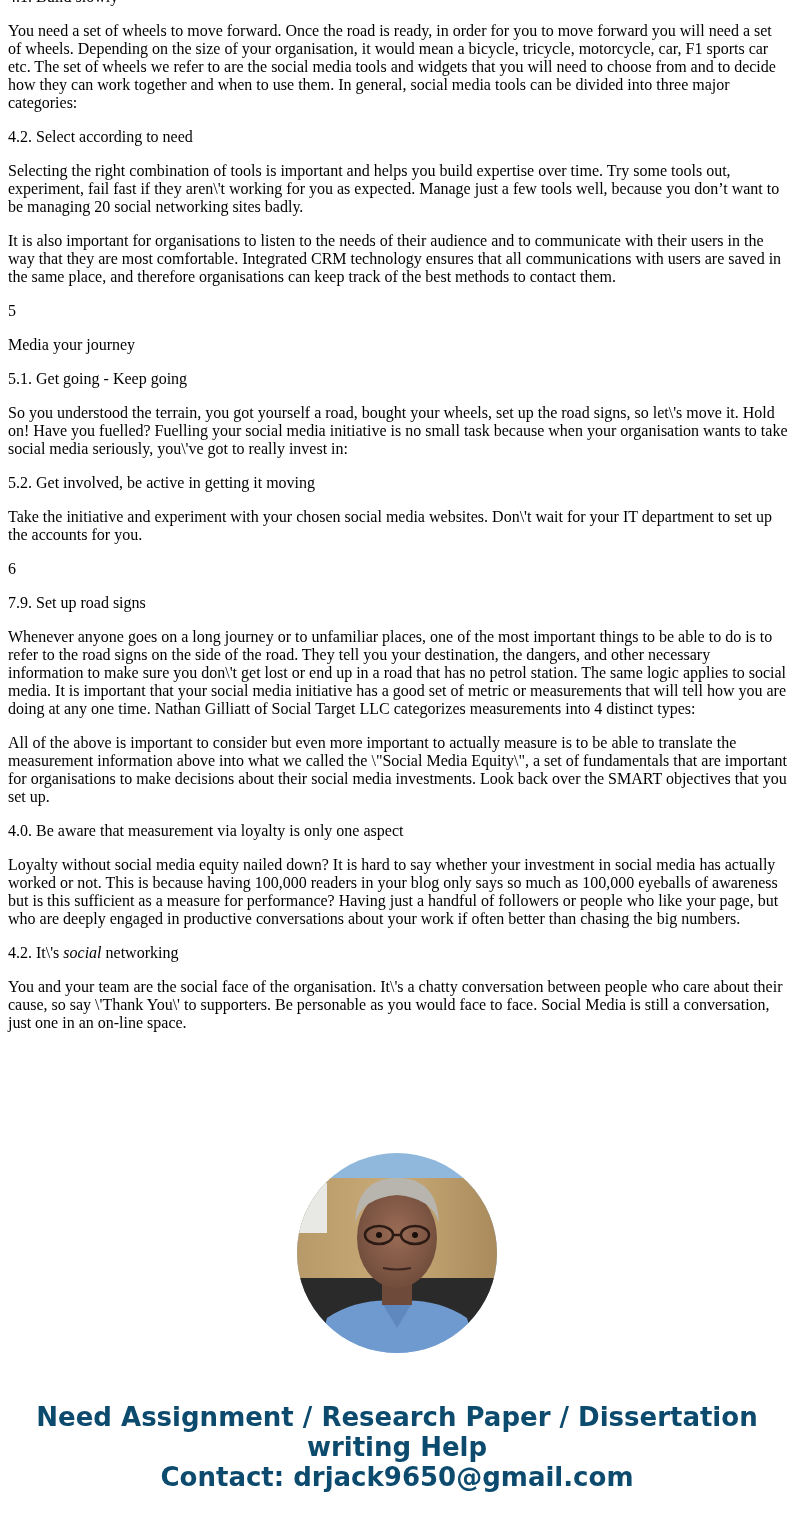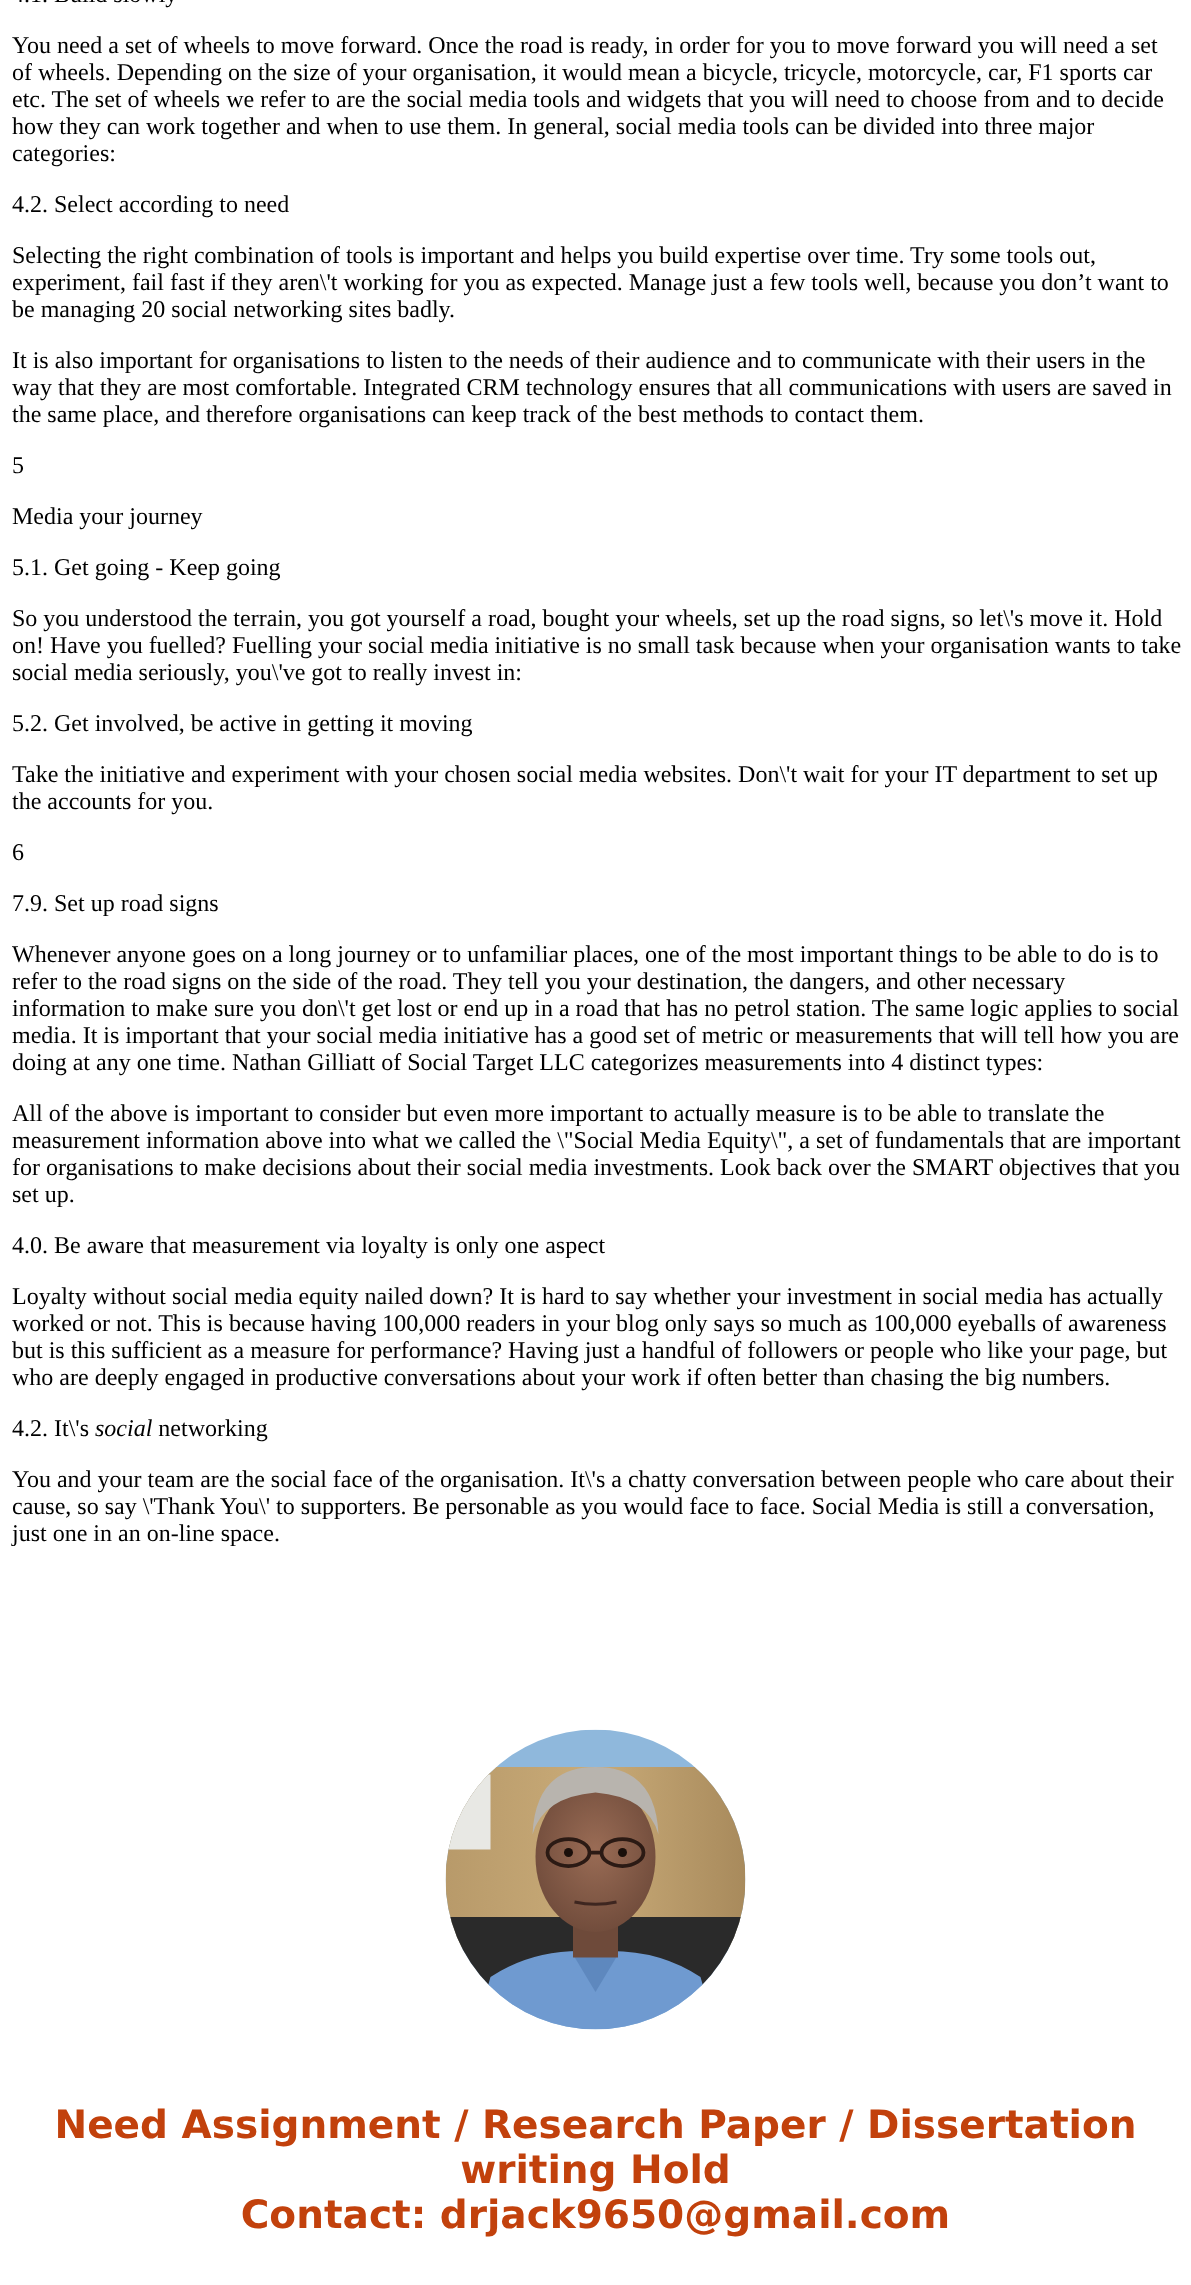--- a/index.html
+++ b/index.html
@@ -35,21 +35,21 @@
     .promo {
       position: absolute;
       left: 0;
       top: 1402px;
       width: 794px;
       text-align: center;
       font-family: "DejaVu Sans", sans-serif;
       font-weight: bold;
       font-size: 26px;
       line-height: 30px;
-      color: #c2410c;
+      color: #0c4a6e;
     }
     .promo div { margin: 0; }
   </style>
 </head>
 <body>
 
 <div class="content">
   <p>4.1. Build slowly</p>
   <p>You need a set of wheels to move forward. Once the road is ready, in order for you to move forward you will need a set of wheels. Depending on the size of your organisation, it would mean a bicycle, tricycle, motorcycle, car, F1 sports car etc. The set of wheels we refer to are the social media tools and widgets that you will need to choose from and to decide how they can work together and when to use them. In general, social media tools can be divided into three major categories:</p>
   <p>4.2. Select according to need</p>
@@ -97,15 +97,15 @@
     <ellipse cx="118" cy="82" rx="14" ry="9" fill="none" stroke="#2b1a14" stroke-width="2.5"></ellipse>
     <line x1="96" y1="82" x2="104" y2="82" stroke="#2b1a14" stroke-width="2.5"></line>
     <circle cx="82" cy="82" r="3" fill="#1a0f0a"></circle>
     <circle cx="118" cy="82" r="3" fill="#1a0f0a"></circle>
     <path d="M86 115 Q100 118 114 115" fill="none" stroke="#3e2620" stroke-width="2"></path>
   </svg>
 </div>
 
 <div class="promo">
   <div>Need Assignment / Research Paper / Dissertation</div>
-  <div>writing Hold</div>
+  <div>writing Help</div>
   <div>Contact: drjack9650@gmail.com</div>
 </div>
 
 </body></html>

